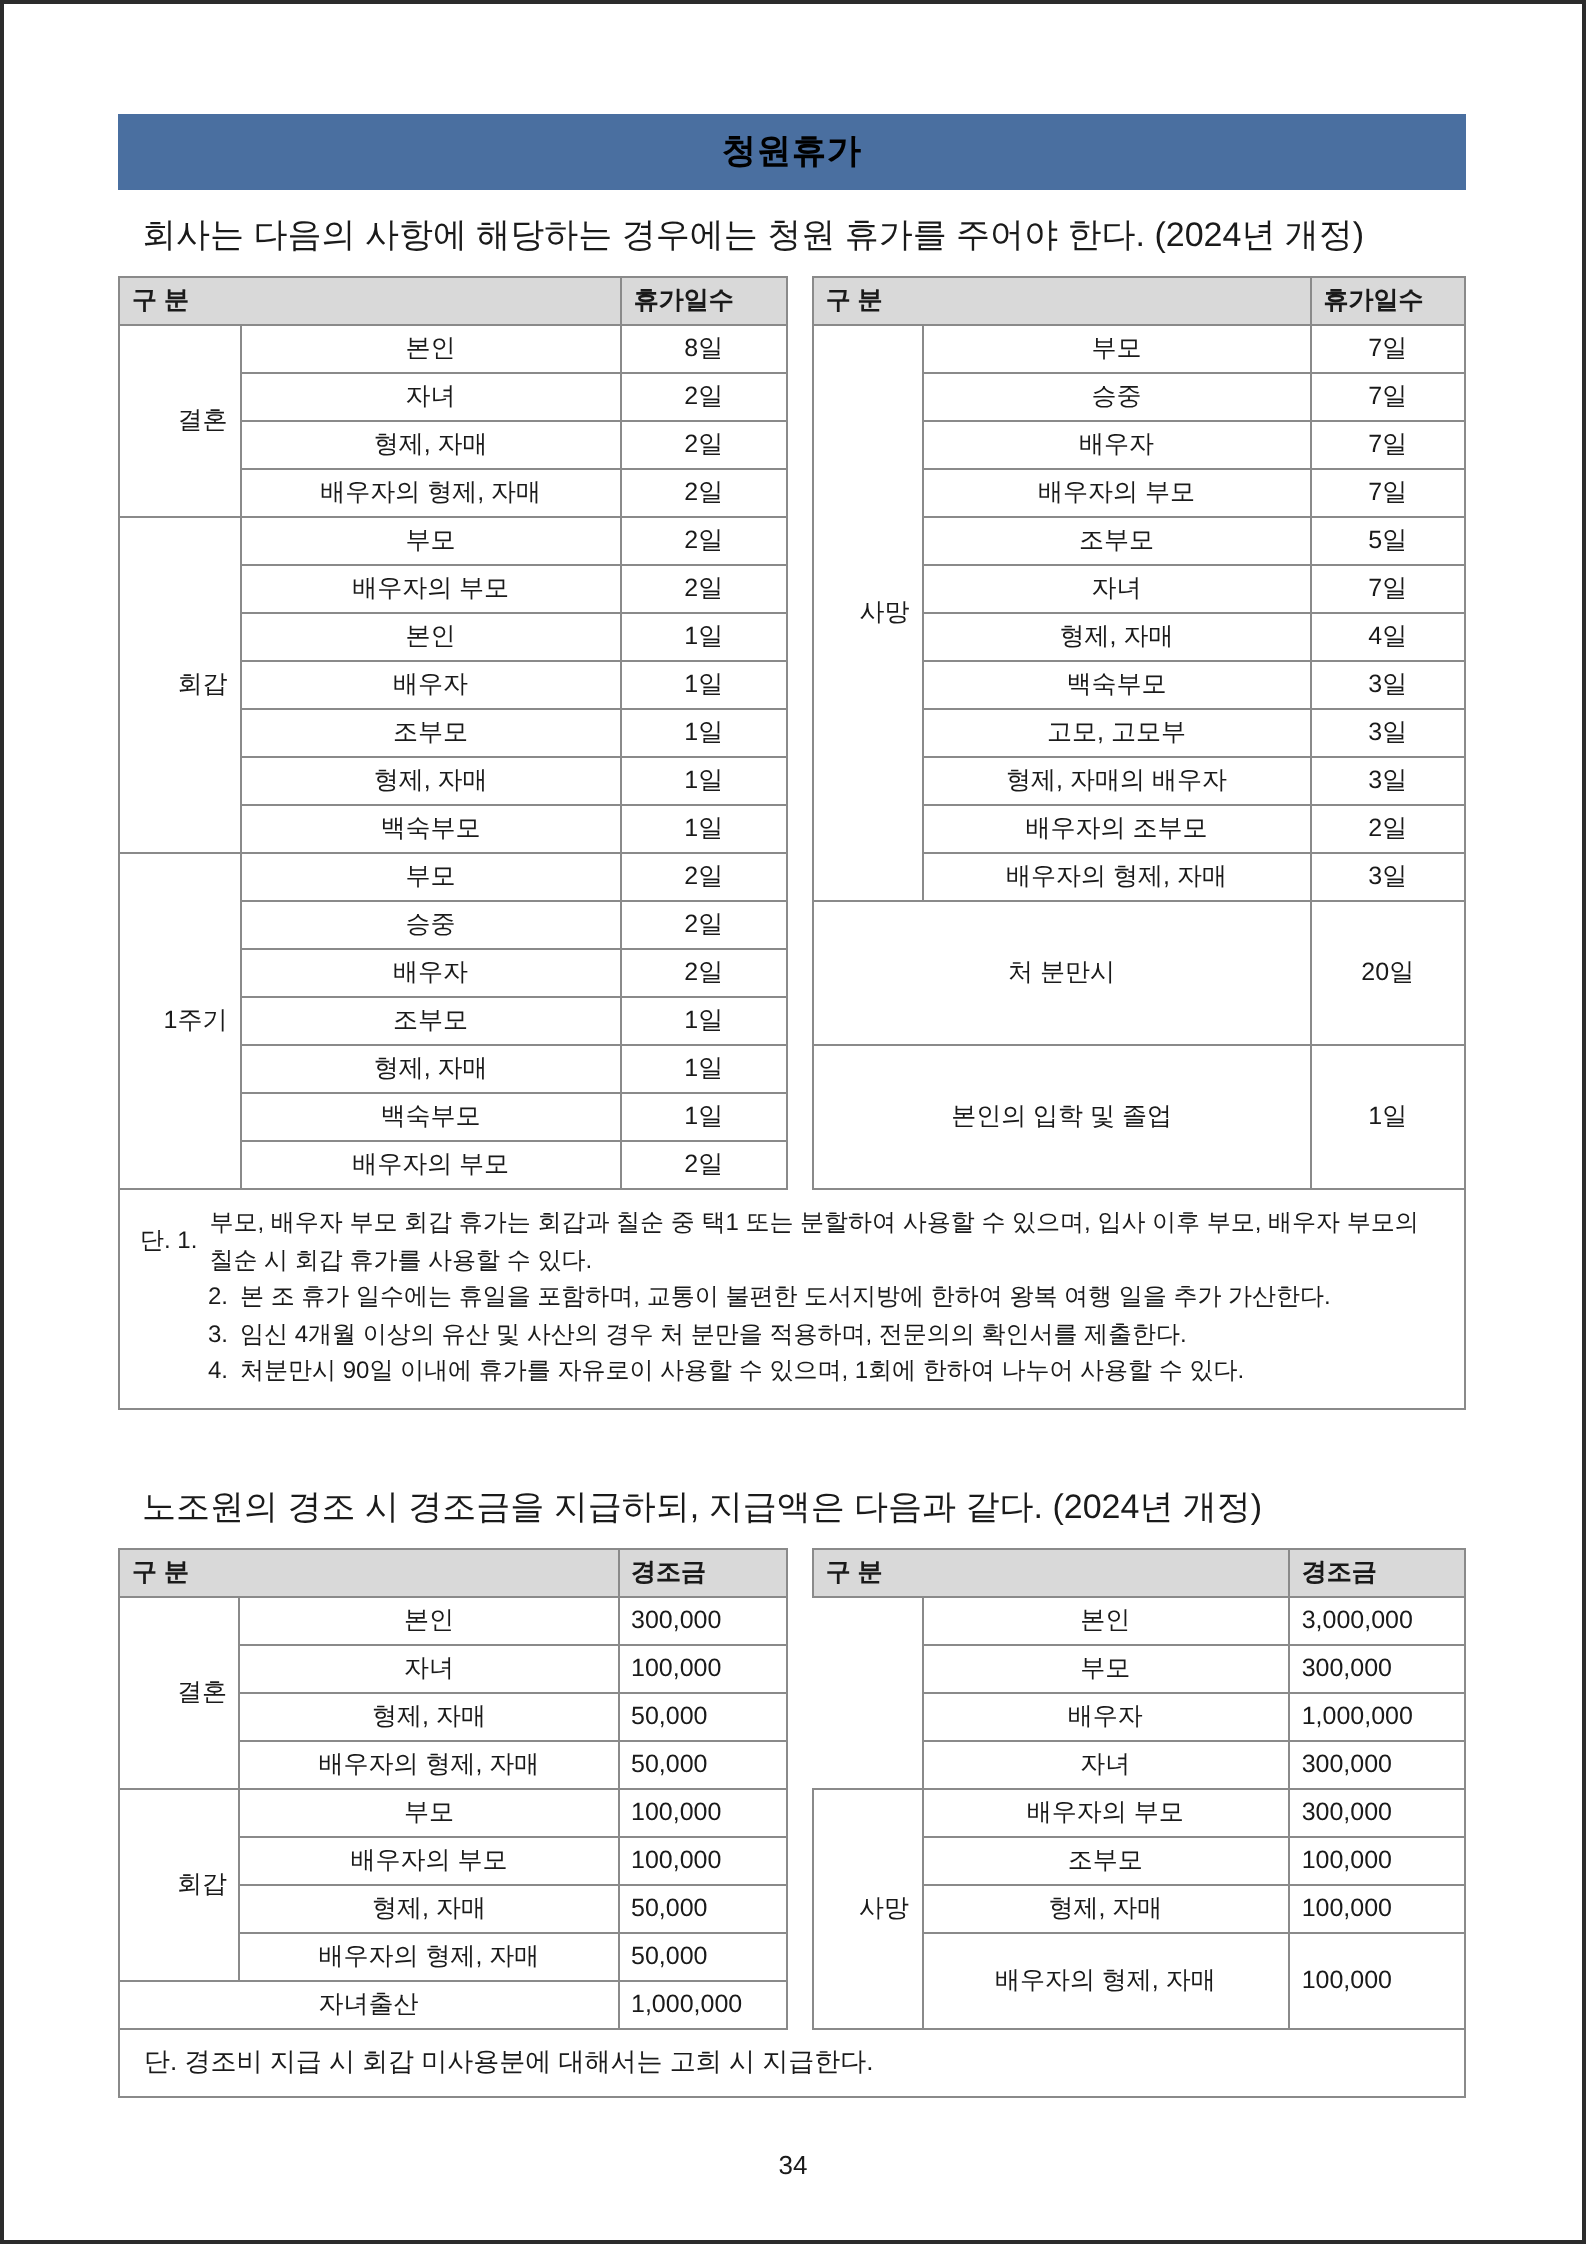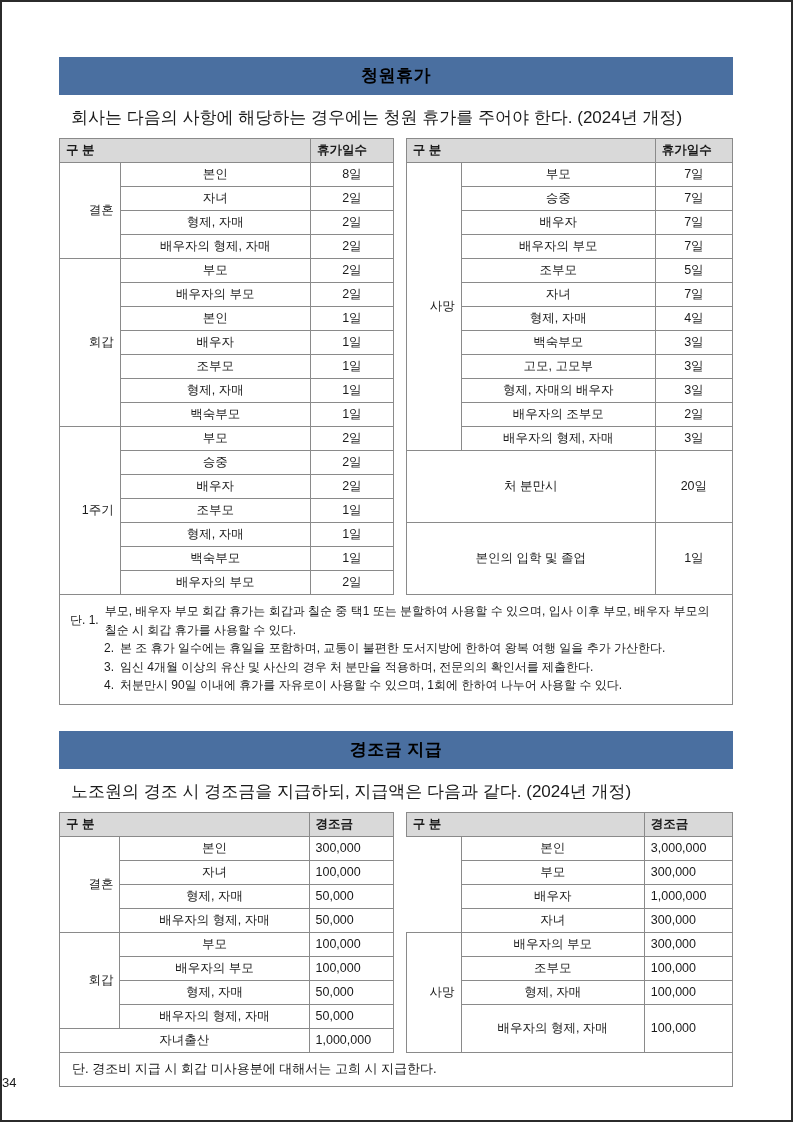--- a/index.html
+++ b/index.html
@@ -111,20 +111,21 @@
     font-size: 13px;
   }
 
   .gap { height: 26px; }
 
   .page-number {
     position: absolute;
     left: 0;
     right: 0;
     bottom: 30px;
+    text-align: center;
     font-size: 13px;
   }
 </style>
 </head>
 <body>
 
 <div class="page">
   <div class="content">
 
     <div>
@@ -293,21 +294,20 @@
         <div class="note-row note-indent">
           <span class="note-lead">4.</span>
           <span class="note-body" style="padding-left:6px">처분만시 90일 이내에 휴가를 자유로이 사용할 수 있으며, 1회에 한하여 나누어 사용할 수 있다.</span>
         </div>
       </div>
     </div>
 
     <div class="gap"></div>
 
     <div>
-      <div class="section-header">경조금 지급</div>
       <div class="section-intro">노조원의 경조 시 경조금을 지급하되, 지급액은 다음과 같다. (2024년 개정)</div>
 
       <table class="grid">
         <colgroup>
           <col style="width:62px">
           <col style="width:196px">
           <col style="width:85px">
           <col style="width:4px">
           <col style="width:56px">
           <col style="width:190px">

